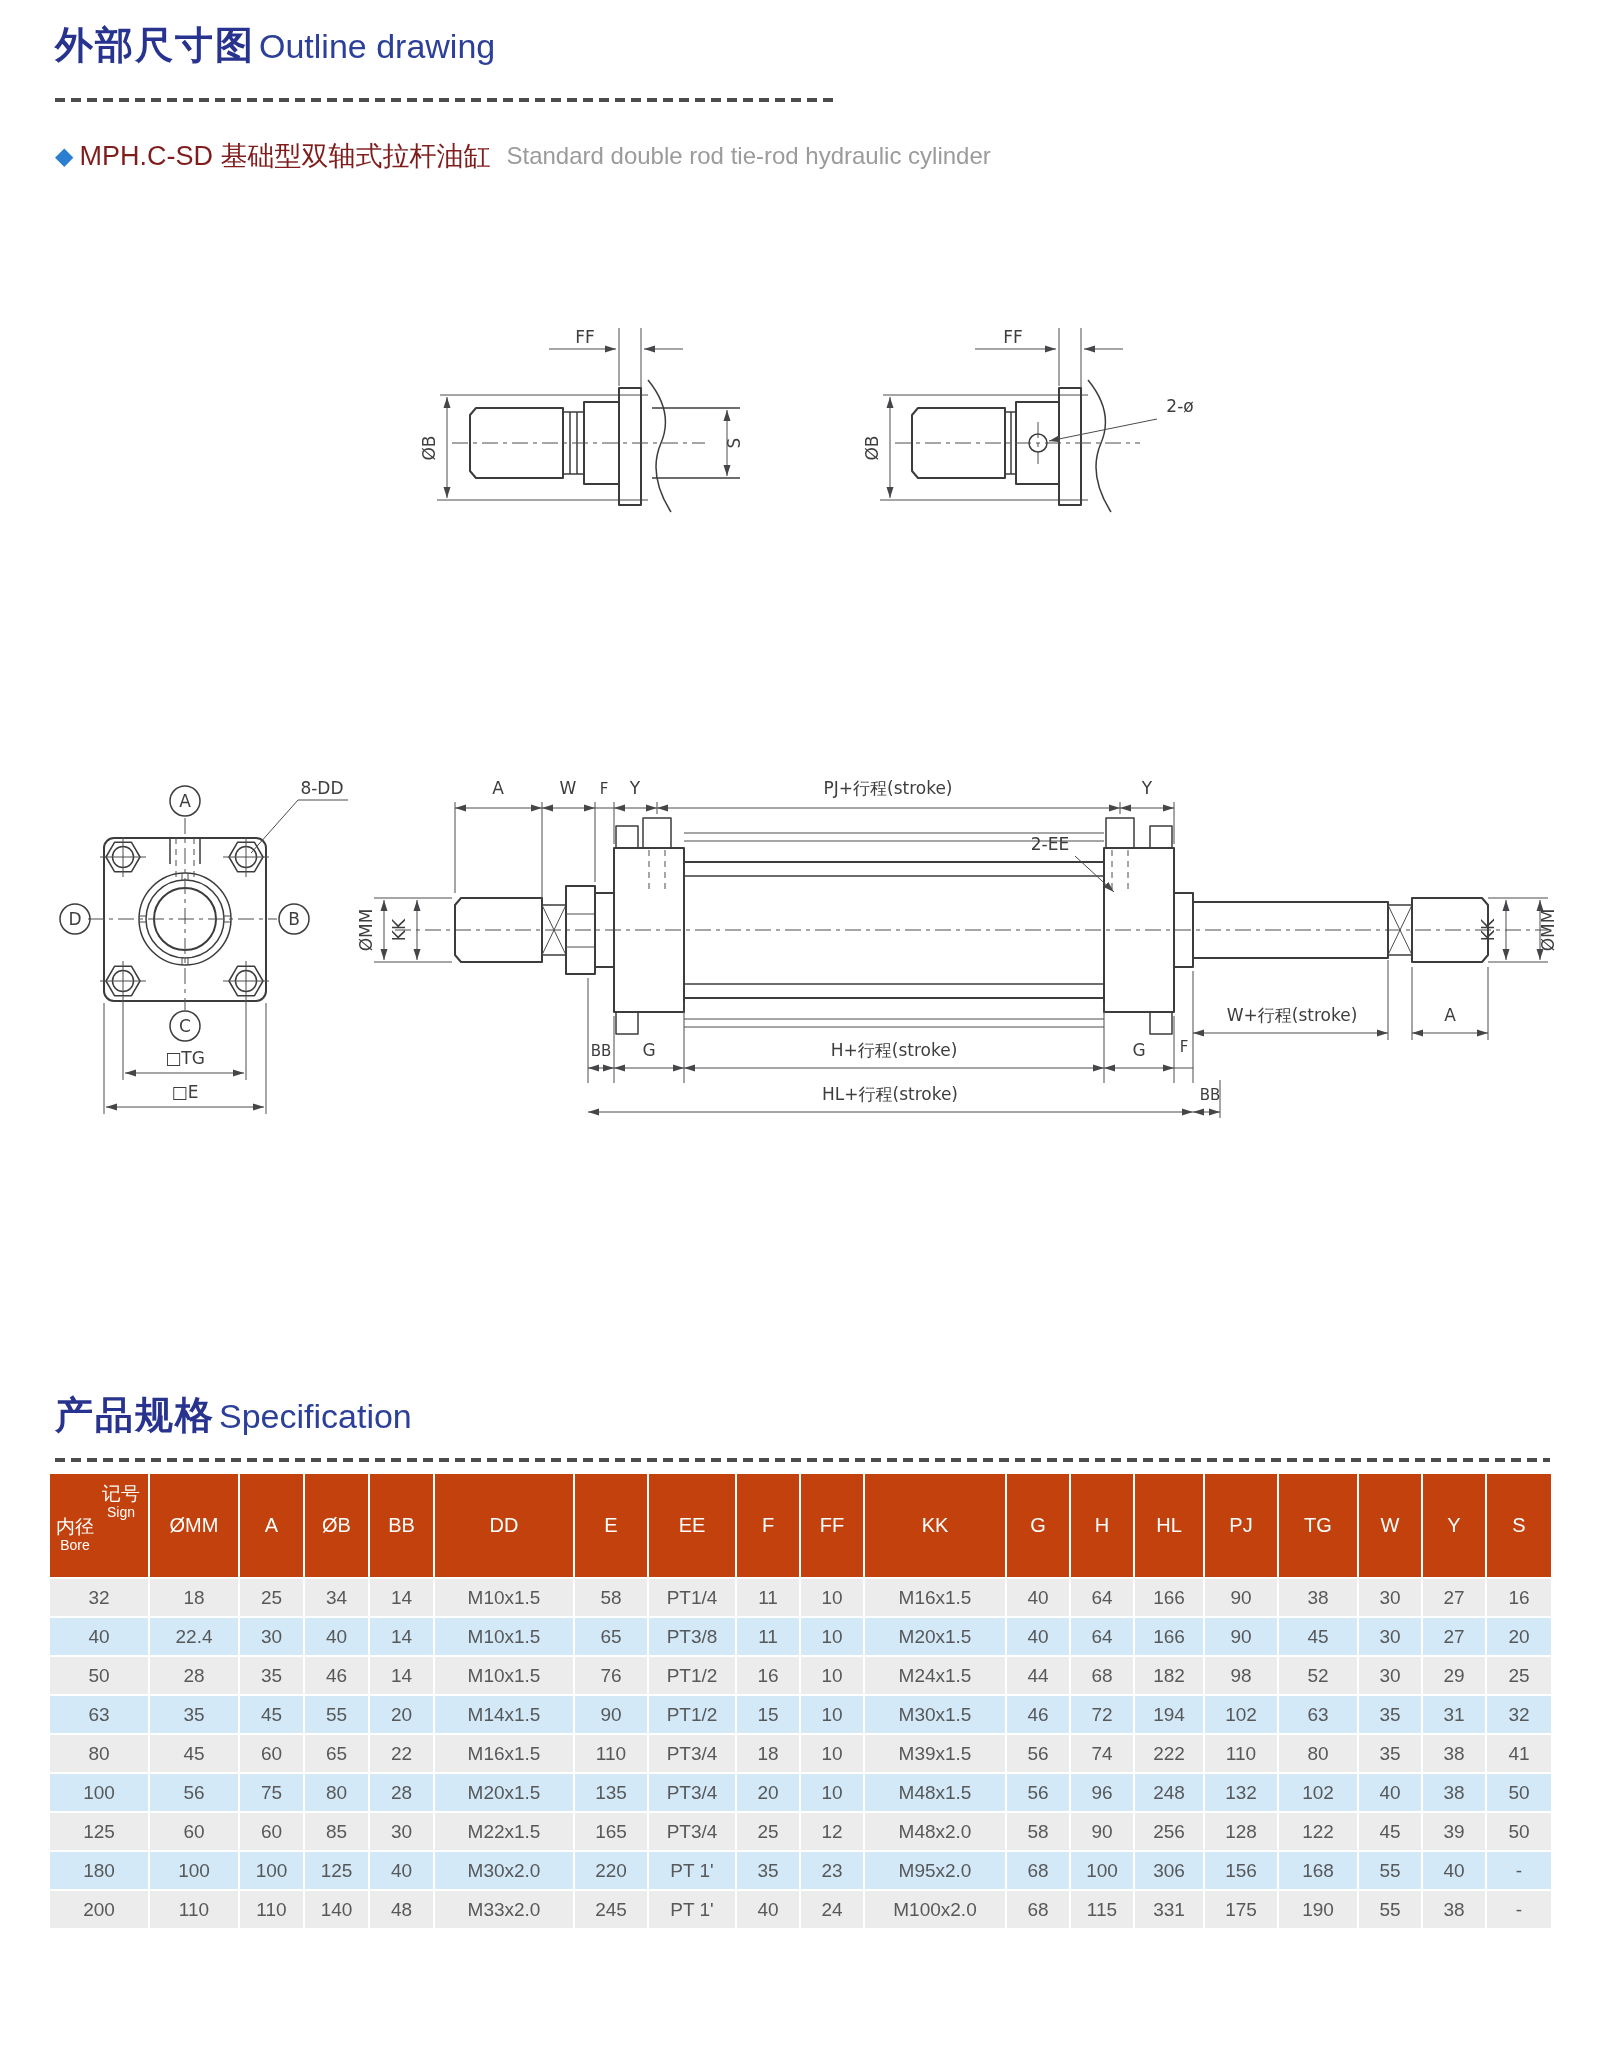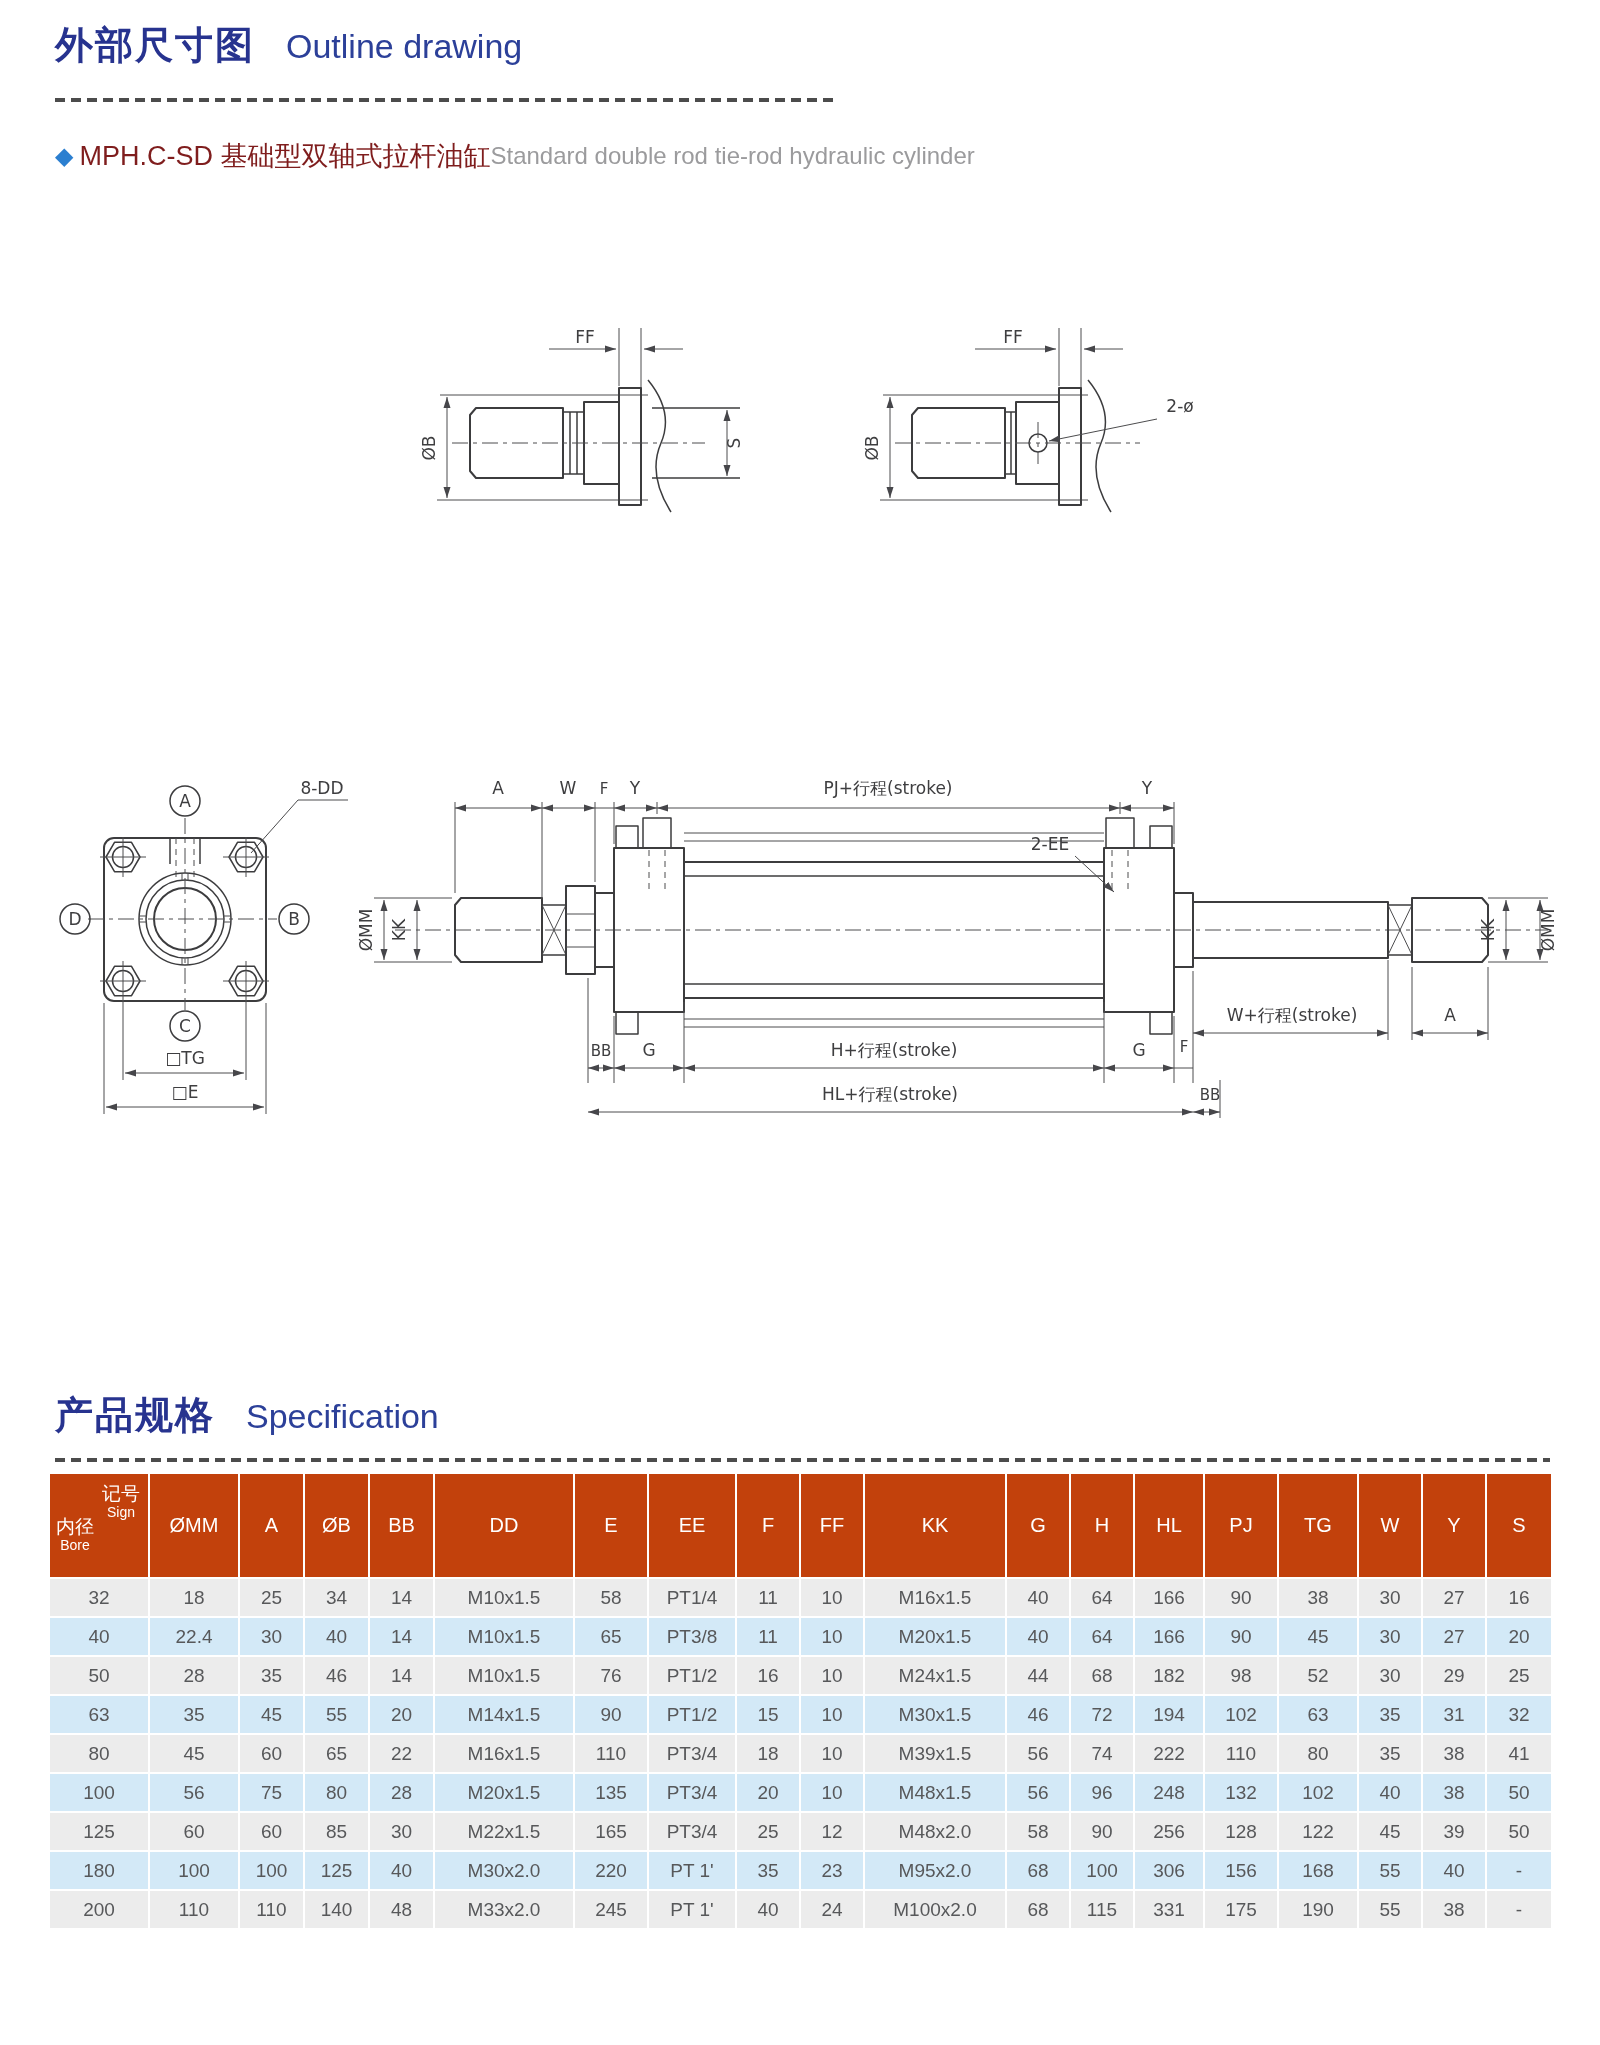--- a/index.html
+++ b/index.html
@@ -1,32 +1,32 @@
 <!DOCTYPE html>
 <html><head>
 <meta charset="utf-8">
 <style>
   html,body { margin:0; padding:0; }
   body {
     width:1600px; height:2045px; background:#ffffff; position:relative;
     font-family:"Liberation Sans", sans-serif; overflow:hidden;
   }
-  .sec-head { position:absolute; left:55px; display:flex; align-items:baseline; gap:31px; white-space:nowrap; }
+  .sec-head { position:absolute; left:55px; display:flex; align-items:baseline; gap:4px; white-space:nowrap; }
   .sec-head .zh { font-size:38px; font-weight:bold; color:#27338f; letter-spacing:2px; }
   .sec-head .en { font-size:34px; color:#2c4099; }
   #outline-head { top:20px; }
   #spec-head { top:1390px; }
   .dash { position:absolute; height:4px;
     background:repeating-linear-gradient(90deg,#4c4c4c 0 10px,transparent 10px 16px); }
   #dash1 { left:55px; top:98px; width:780px; }
   #dash2 { left:55px; top:1458px; width:1495px; }
   .product { position:absolute; left:55px; top:138px; display:flex; align-items:center; white-space:nowrap; }
   .product .diamond { color:#2b7fd0; font-size:24px; margin-right:6px; }
   .product .model { font-size:27px; color:#7f1d1d; }
-  .product .desc { font-size:24px; color:#9b9b9d; }
+  .product .desc { font-size:24px; color:#9b9b9d; margin-left:16px; }
 
   
   #drawing { position:absolute; left:0; top:190px; }
   .ol   { fill:none; stroke:#3c3c3e; stroke-width:2; stroke-linejoin:round; }
   .ol15 { fill:none; stroke:#3c3c3e; stroke-width:1.5; stroke-linejoin:round; }
   .thin { fill:none; stroke:#4c4c4e; stroke-width:1; }
   .cl   { stroke-dasharray:16 5 4 5; }
   .hid  { stroke-dasharray:6 5; }
   .dtx  { fill:#3e3e40; font-family:"DejaVu Sans", sans-serif; font-size:17px; }
   .dtx15{ fill:#3e3e40; font-family:"DejaVu Sans", sans-serif; font-size:15px; }

